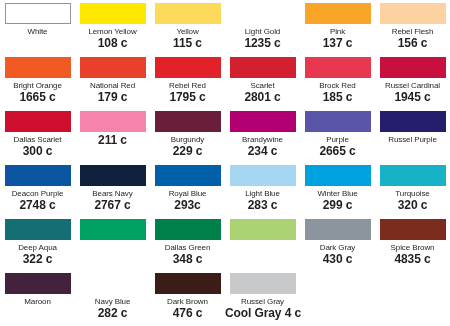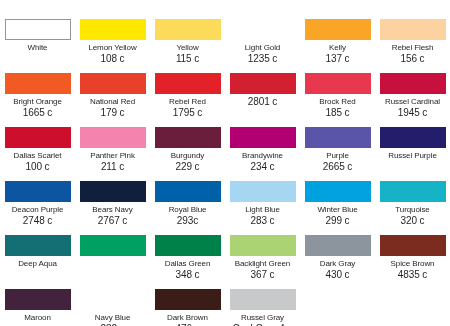--- a/index.html
+++ b/index.html
@@ -13,21 +13,21 @@
     overflow: hidden;
     font-family: "Liberation Sans", sans-serif;
     color: #231f20;
   }
   #palette-grid {
     display: grid;
     grid-template-columns: repeat(6, 75px);
     grid-template-rows: repeat(6, 54px);
     width: 450px;
     height: 324px;
-    padding-top: 18px;
+    padding-top: 2px;
     box-sizing: border-box;
   }
   .swatch-cell {
     display: flex;
     flex-direction: column;
     align-items: center;
     width: 75px;
   }
   .swatch-chip {
     width: 66px;
@@ -45,23 +45,24 @@
     width: 75px;
   }
   .swatch-name {
     display: block;
     font-size: 8px;
     letter-spacing: -0.1px;
     white-space: nowrap;
   }
   .swatch-code {
     display: block;
-    font-size: 10px;
+    font-size: 12px;
     letter-spacing: -0.1px;
     white-space: nowrap;
+    font-weight: bold;
   }
   .swatch-code:empty {
     display: none;
   }
 </style>
 </head>
 <body>
 
 <div id="palette-grid">
     <div class="swatch-cell">
@@ -87,21 +88,21 @@
     <div class="swatch-cell">
       <div class="swatch-chip"></div>
       <div class="swatch-labels">
         <span class="swatch-name">Light Gold</span>
         <span class="swatch-code">1235 c</span>
       </div>
     </div>
     <div class="swatch-cell">
       <div class="swatch-chip" style="background-color: rgb(249, 165, 40);"></div>
       <div class="swatch-labels">
-        <span class="swatch-name">Kelly</span>
+        <span class="swatch-name">Pink</span>
         <span class="swatch-code">137 c</span>
       </div>
     </div>
     <div class="swatch-cell">
       <div class="swatch-chip" style="background-color: rgb(252, 210, 160);"></div>
       <div class="swatch-labels">
         <span class="swatch-name">Rebel Flesh</span>
         <span class="swatch-code">156 c</span>
       </div>
     </div>
@@ -122,20 +123,21 @@
     <div class="swatch-cell">
       <div class="swatch-chip" style="background-color: rgb(227, 33, 41);"></div>
       <div class="swatch-labels">
         <span class="swatch-name">Rebel Red</span>
         <span class="swatch-code">1795 c</span>
       </div>
     </div>
     <div class="swatch-cell">
       <div class="swatch-chip" style="background-color: rgb(211, 32, 48);"></div>
       <div class="swatch-labels">
+        <span class="swatch-name">Scarlet</span>
         <span class="swatch-code">2801 c</span>
       </div>
     </div>
     <div class="swatch-cell">
       <div class="swatch-chip" style="background-color: rgb(232, 56, 79);"></div>
       <div class="swatch-labels">
         <span class="swatch-name">Brock Red</span>
         <span class="swatch-code">185 c</span>
       </div>
     </div>
@@ -143,27 +145,26 @@
       <div class="swatch-chip" style="background-color: rgb(200, 16, 62);"></div>
       <div class="swatch-labels">
         <span class="swatch-name">Russel Cardinal</span>
         <span class="swatch-code">1945 c</span>
       </div>
     </div>
     <div class="swatch-cell">
       <div class="swatch-chip" style="background-color: rgb(206, 14, 45);"></div>
       <div class="swatch-labels">
         <span class="swatch-name">Dallas Scarlet</span>
-        <span class="swatch-code">100 c</span>
+        <span class="swatch-code">300 c</span>
       </div>
     </div>
     <div class="swatch-cell">
       <div class="swatch-chip" style="background-color: rgb(244, 132, 174);"></div>
       <div class="swatch-labels">
-        <span class="swatch-name">Panther Pink</span>
         <span class="swatch-code">211 c</span>
       </div>
     </div>
     <div class="swatch-cell">
       <div class="swatch-chip" style="background-color: rgb(107, 30, 60);"></div>
       <div class="swatch-labels">
         <span class="swatch-name">Burgundy</span>
         <span class="swatch-code">229 c</span>
       </div>
     </div>
@@ -226,38 +227,35 @@
       <div class="swatch-chip" style="background-color: rgb(21, 179, 197);"></div>
       <div class="swatch-labels">
         <span class="swatch-name">Turquoise</span>
         <span class="swatch-code">320 c</span>
       </div>
     </div>
     <div class="swatch-cell">
       <div class="swatch-chip" style="background-color: rgb(19, 111, 116);"></div>
       <div class="swatch-labels">
         <span class="swatch-name">Deep Aqua</span>
+        <span class="swatch-code">322 c</span>
       </div>
     </div>
     <div class="swatch-cell">
       <div class="swatch-chip" style="background-color: rgb(0, 160, 99);"></div>
     </div>
     <div class="swatch-cell">
       <div class="swatch-chip" style="background-color: rgb(0, 129, 74);"></div>
       <div class="swatch-labels">
         <span class="swatch-name">Dallas Green</span>
         <span class="swatch-code">348 c</span>
       </div>
     </div>
     <div class="swatch-cell">
       <div class="swatch-chip" style="background-color: rgb(172, 211, 115);"></div>
-      <div class="swatch-labels">
-        <span class="swatch-name">Backlight Green</span>
-        <span class="swatch-code">367 c</span>
-      </div>
     </div>
     <div class="swatch-cell">
       <div class="swatch-chip" style="background-color: rgb(140, 149, 157);"></div>
       <div class="swatch-labels">
         <span class="swatch-name">Dark Gray</span>
         <span class="swatch-code">430 c</span>
       </div>
     </div>
     <div class="swatch-cell">
       <div class="swatch-chip" style="background-color: rgb(123, 44, 31);"></div>

